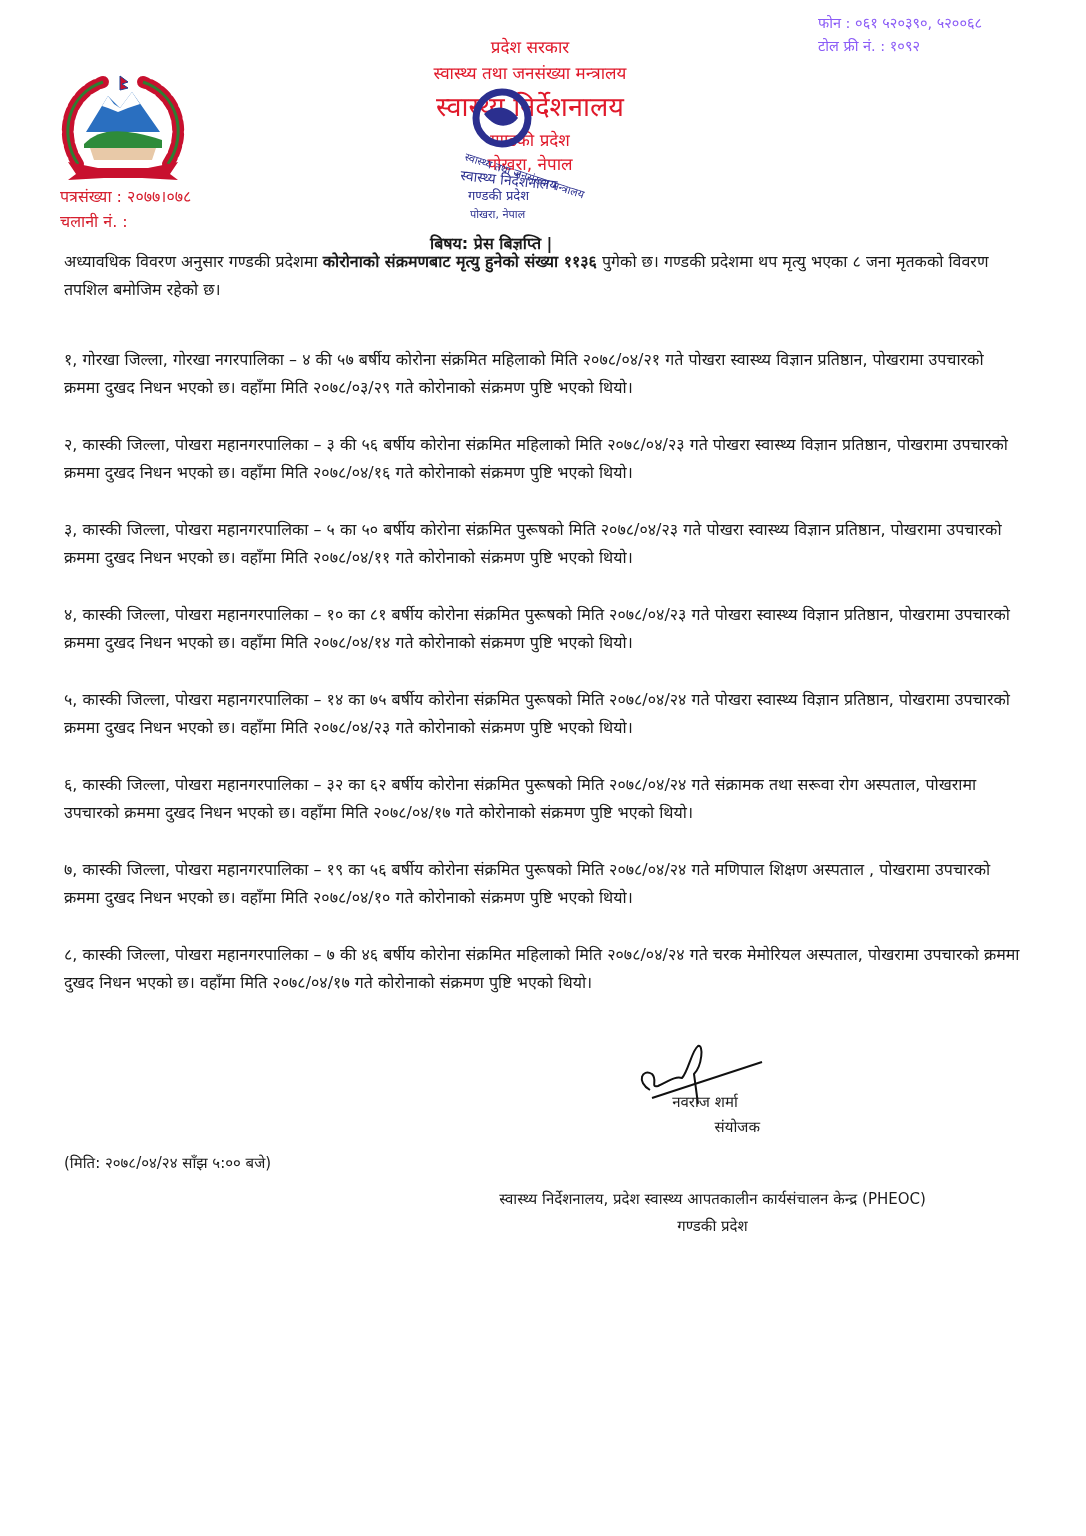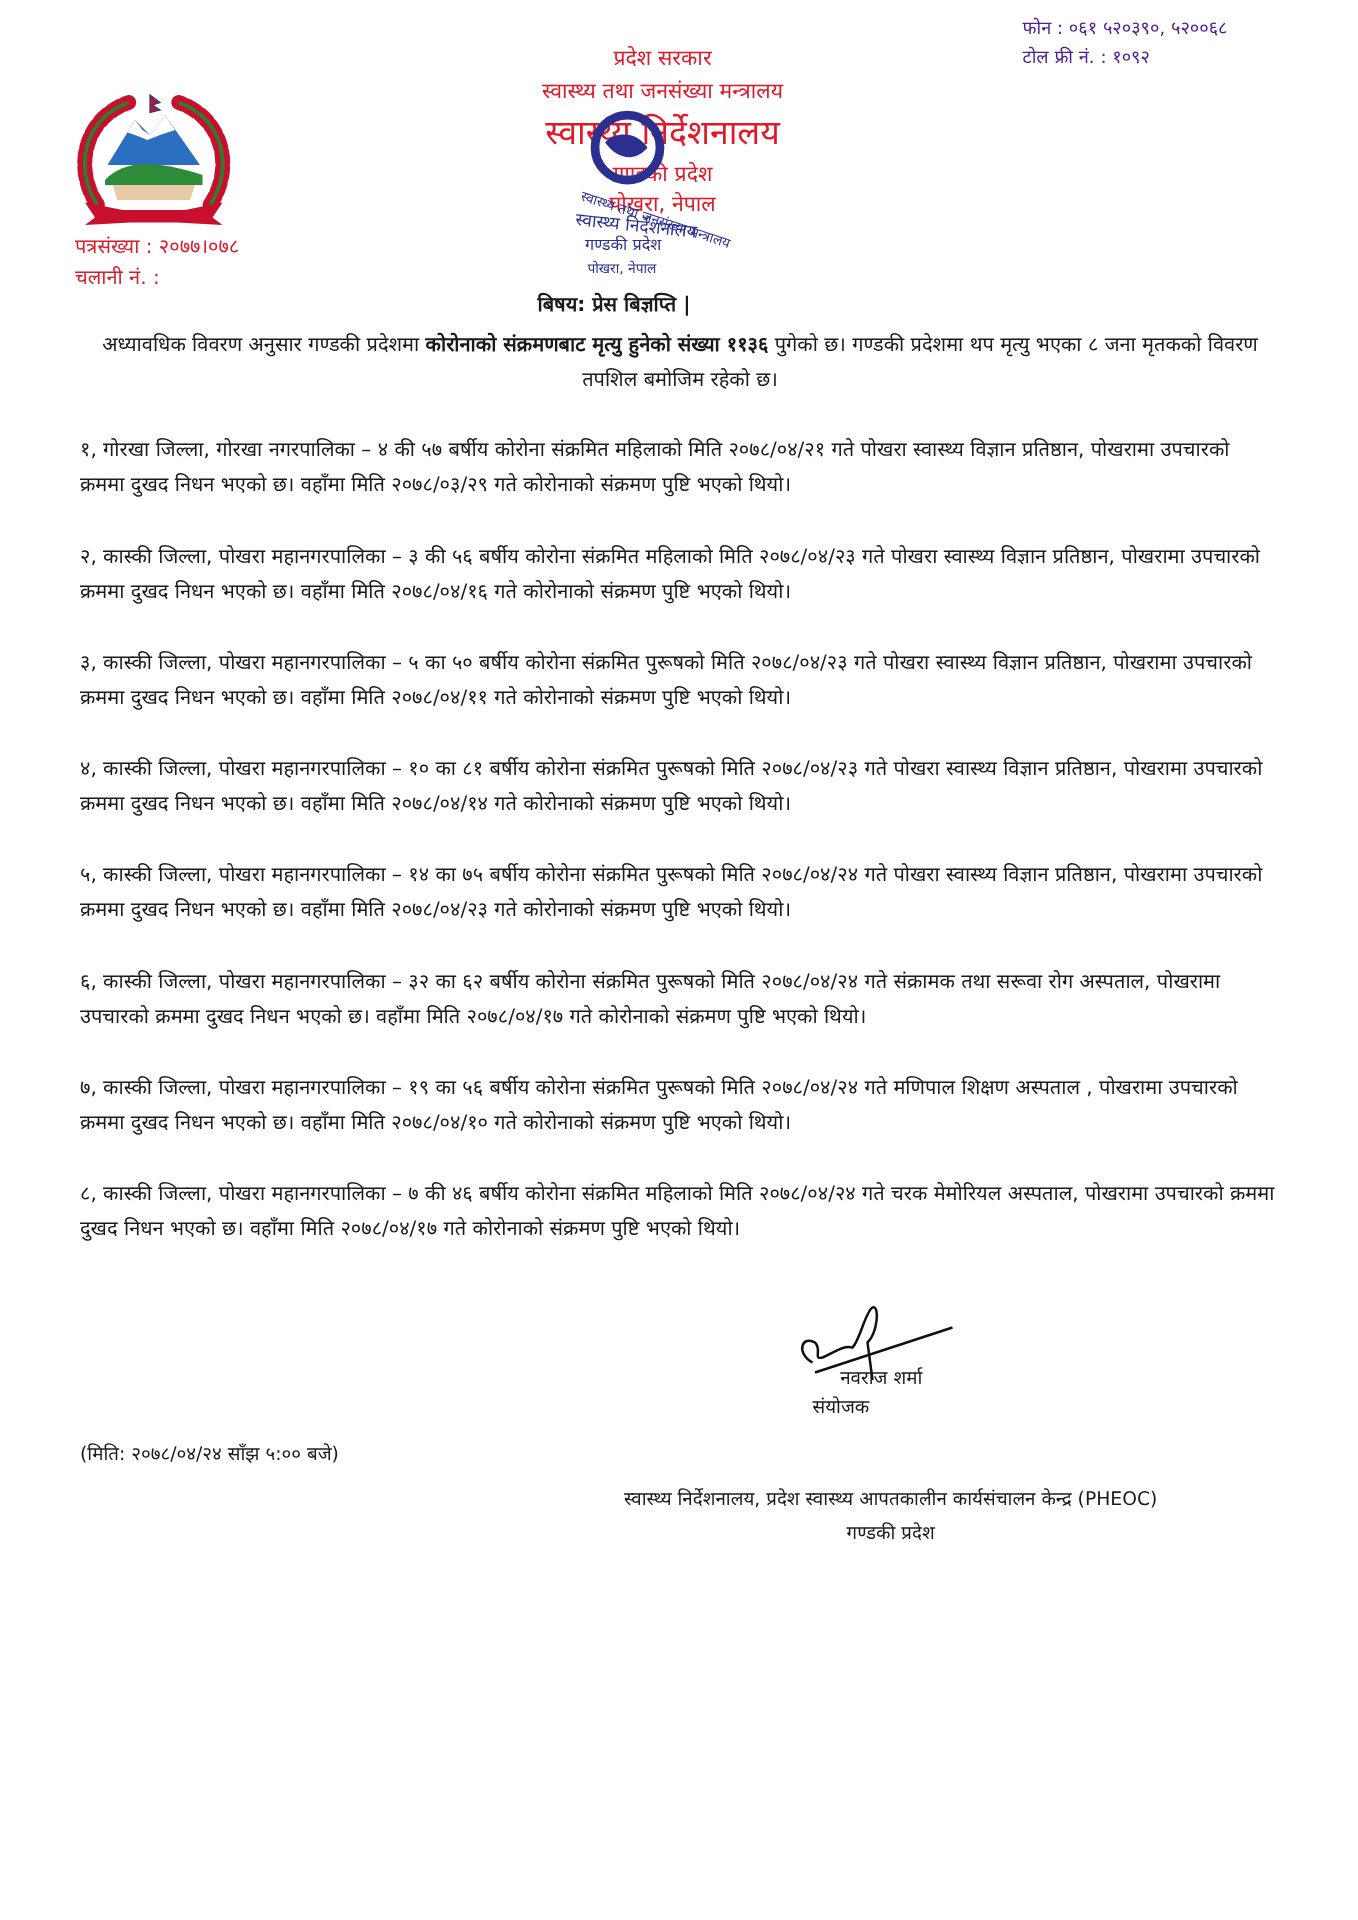--- a/index.html
+++ b/index.html
@@ -1,20 +1,20 @@
 <!DOCTYPE html>
 <html><head>
 <meta charset="utf-8">
 <style>
   html, body { margin:0; padding:0; background:#ffffff; }
   body { width:1086px; height:1536px; position:relative; overflow:hidden;
          font-family:"DejaVu Sans", "Liberation Sans", sans-serif; color:#1a1a1a; }
   .abs { position:absolute; }
 
-  #contact { left:818px; top:12px; font-size:14.5px; line-height:23px; color:#4c1d95; }
+  #contact { left:818px; top:12px; font-size:14.5px; line-height:23px; color:#8b5cf6; }
 
   #emblem { left:58px; top:74px; width:130px; height:112px; }
 
   #org { left:360px; top:34px; width:340px; text-align:center; color:#e0192a; font-weight:normal; }
   #org .l1 { font-size:17px; line-height:26px; }
   #org .l2 { font-size:17px; line-height:26px; }
   #org .l3 { font-size:27px; line-height:42px; }
   #org .l4 { font-size:17px; line-height:24px; }
   #org .l5 { font-size:17px; line-height:24px; }
 
@@ -22,21 +22,21 @@
 
   #refs { left:60px; top:184px; font-size:16px; line-height:25px; color:#d6202f; }
 
   #subject { left:430px; top:232px; font-size:16px; font-weight:bold; }
 
   .para { position:absolute; left:64px; width:960px; font-size:16px; line-height:28px; }
   .para b { font-weight:bold; }
 
   #sig { left:628px; top:1040px; width:150px; height:70px; }
   #signame { left:650px; top:1090px; width:110px; text-align:center; font-size:15px; line-height:24px; }
-  #role { left:650px; top:1115px; width:110px; text-align:left; font-size:15px; line-height:24px;font-family:Liberation Mono, monospace; }
+  #role { left:650px; top:1115px; width:110px; text-align:right; font-size:15px; line-height:24px; }
   #datefoot { left:64px; top:1152px; font-size:15px; }
   #office { left:440px; top:1150px; width:545px; text-align:center; font-size:15px; line-height:27px;margin-top:36px; }
 </style>
 </head>
 <body>
 
 <div id="contact" class="abs">
   <div>फोन : ०६१ ५२०३९०, ५२००६८</div>
   <div>टोल फ्री नं. : १०९२</div>
 </div>
@@ -81,21 +81,21 @@
   </svg>
 </div>
 
 <div id="refs" class="abs">
   <div>पत्रसंख्या  : २०७७।०७८</div>
   <div>चलानी नं. :</div>
 </div>
 
 <div id="subject" class="abs">बिषय: प्रेस बिज्ञप्ति   |</div>
 
-<div class="para" style="top:262px;text-align:center;">
+<div class="para" style="top:248px;">
   <span>अध्यावधिक विवरण अनुसार गण्डकी प्रदेशमा </span><b>कोरोनाको संक्रमणबाट मृत्यु हुनेको संख्या ११३६</b><span> पुगेको छ। गण्डकी प्रदेशमा थप मृत्यु भएका ८ जना मृतकको विवरण तपशिल बमोजिम रहेको छ।</span>
 </div>
 
 <div class="para" style="top:346px;">१, गोरखा जिल्ला, गोरखा नगरपालिका – ४ की ५७ बर्षीय कोरोना संक्रमित महिलाको मिति २०७८/०४/२१ गते पोखरा स्वास्थ्य विज्ञान प्रतिष्ठान, पोखरामा उपचारको क्रममा दुखद निधन भएको छ। वहाँमा मिति २०७८/०३/२९ गते कोरोनाको संक्रमण पुष्टि भएको थियो।</div>
 <div class="para" style="top:431px;">२, कास्की जिल्ला, पोखरा महानगरपालिका – ३ की ५६ बर्षीय कोरोना संक्रमित महिलाको मिति २०७८/०४/२३ गते पोखरा स्वास्थ्य विज्ञान प्रतिष्ठान, पोखरामा उपचारको क्रममा दुखद निधन भएको छ। वहाँमा मिति २०७८/०४/१६ गते कोरोनाको संक्रमण पुष्टि भएको थियो।</div>
 <div class="para" style="top:516px;">३, कास्की जिल्ला, पोखरा महानगरपालिका – ५ का ५० बर्षीय कोरोना संक्रमित पुरूषको मिति २०७८/०४/२३ गते पोखरा स्वास्थ्य विज्ञान प्रतिष्ठान, पोखरामा उपचारको क्रममा दुखद निधन भएको छ। वहाँमा मिति २०७८/०४/११ गते कोरोनाको संक्रमण पुष्टि भएको थियो।</div>
 <div class="para" style="top:601px;">४, कास्की जिल्ला, पोखरा महानगरपालिका – १० का ८१ बर्षीय कोरोना संक्रमित पुरूषको मिति २०७८/०४/२३ गते पोखरा स्वास्थ्य विज्ञान प्रतिष्ठान, पोखरामा उपचारको क्रममा दुखद निधन भएको छ। वहाँमा मिति २०७८/०४/१४ गते कोरोनाको संक्रमण पुष्टि भएको थियो।</div>
 <div class="para" style="top:686px;">५, कास्की जिल्ला, पोखरा महानगरपालिका – १४ का ७५ बर्षीय कोरोना संक्रमित पुरूषको मिति २०७८/०४/२४ गते पोखरा स्वास्थ्य विज्ञान प्रतिष्ठान, पोखरामा उपचारको क्रममा दुखद निधन भएको छ। वहाँमा मिति २०७८/०४/२३ गते कोरोनाको संक्रमण पुष्टि भएको थियो।</div>
 <div class="para" style="top:771px;">६, कास्की जिल्ला, पोखरा महानगरपालिका – ३२ का ६२ बर्षीय कोरोना संक्रमित पुरूषको मिति २०७८/०४/२४ गते संक्रामक तथा सरूवा रोग अस्पताल, पोखरामा उपचारको क्रममा दुखद निधन भएको छ। वहाँमा मिति २०७८/०४/१७ गते कोरोनाको संक्रमण पुष्टि भएको थियो।</div>
 <div class="para" style="top:856px;">७, कास्की जिल्ला, पोखरा महानगरपालिका – १९ का ५६ बर्षीय कोरोना संक्रमित पुरूषको मिति २०७८/०४/२४ गते मणिपाल शिक्षण अस्पताल , पोखरामा उपचारको क्रममा दुखद निधन भएको छ। वहाँमा मिति २०७८/०४/१० गते कोरोनाको संक्रमण पुष्टि भएको थियो।</div>

